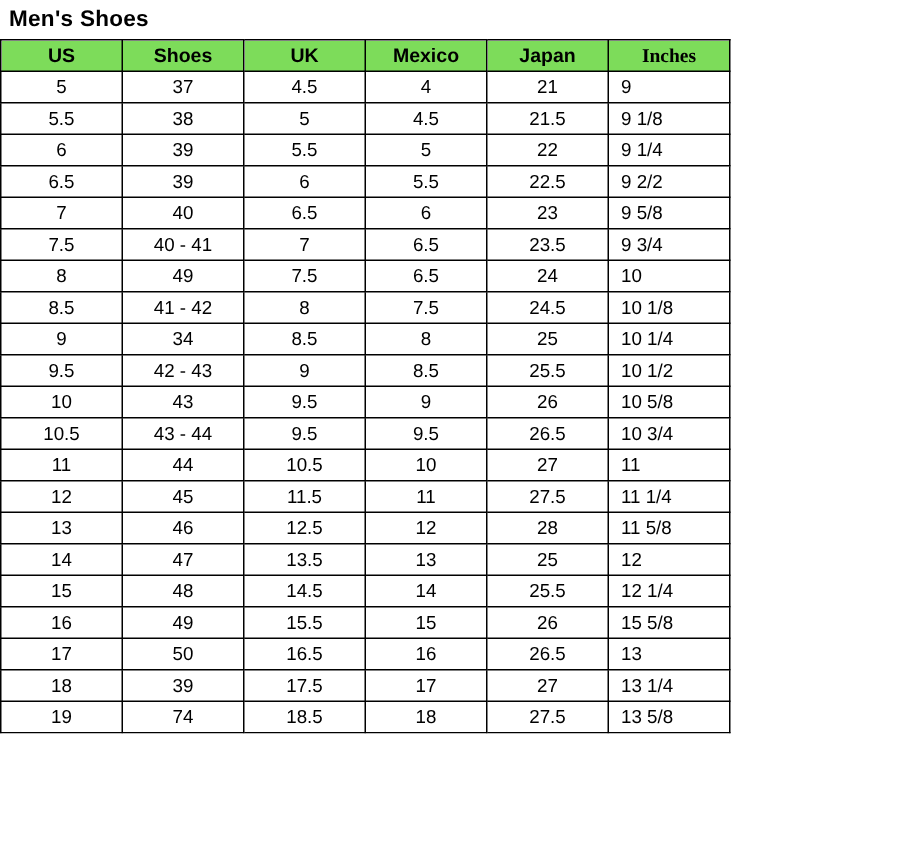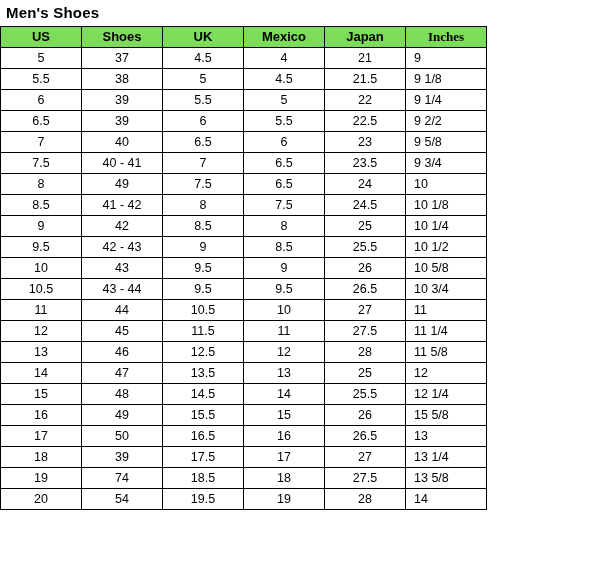--- a/index.html
+++ b/index.html
@@ -144,21 +144,21 @@
         <tr>
           <td>8.5</td>
           <td>41 - 42</td>
           <td>8</td>
           <td>7.5</td>
           <td>24.5</td>
           <td class="col-inches">10 1/8</td>
         </tr>
         <tr>
           <td>9</td>
-          <td>42</td>
+          <td>34</td>
           <td>8.5</td>
           <td>8</td>
           <td>25</td>
           <td class="col-inches">10 1/4</td>
         </tr>
         <tr>
           <td>9.5</td>
           <td>42 - 43</td>
           <td>9</td>
           <td>8.5</td>
@@ -246,25 +246,17 @@
           <td class="col-inches">13 1/4</td>
         </tr>
         <tr>
           <td>19</td>
           <td>74</td>
           <td>18.5</td>
           <td>18</td>
           <td>27.5</td>
           <td class="col-inches">13 5/8</td>
         </tr>
-        <tr>
-          <td>20</td>
-          <td>54</td>
-          <td>19.5</td>
-          <td>19</td>
-          <td>28</td>
-          <td class="col-inches">14</td>
-        </tr>
       </tbody>
   </table>
 
   <div class="spacer"></div>
 </div>
 
 </body></html>

